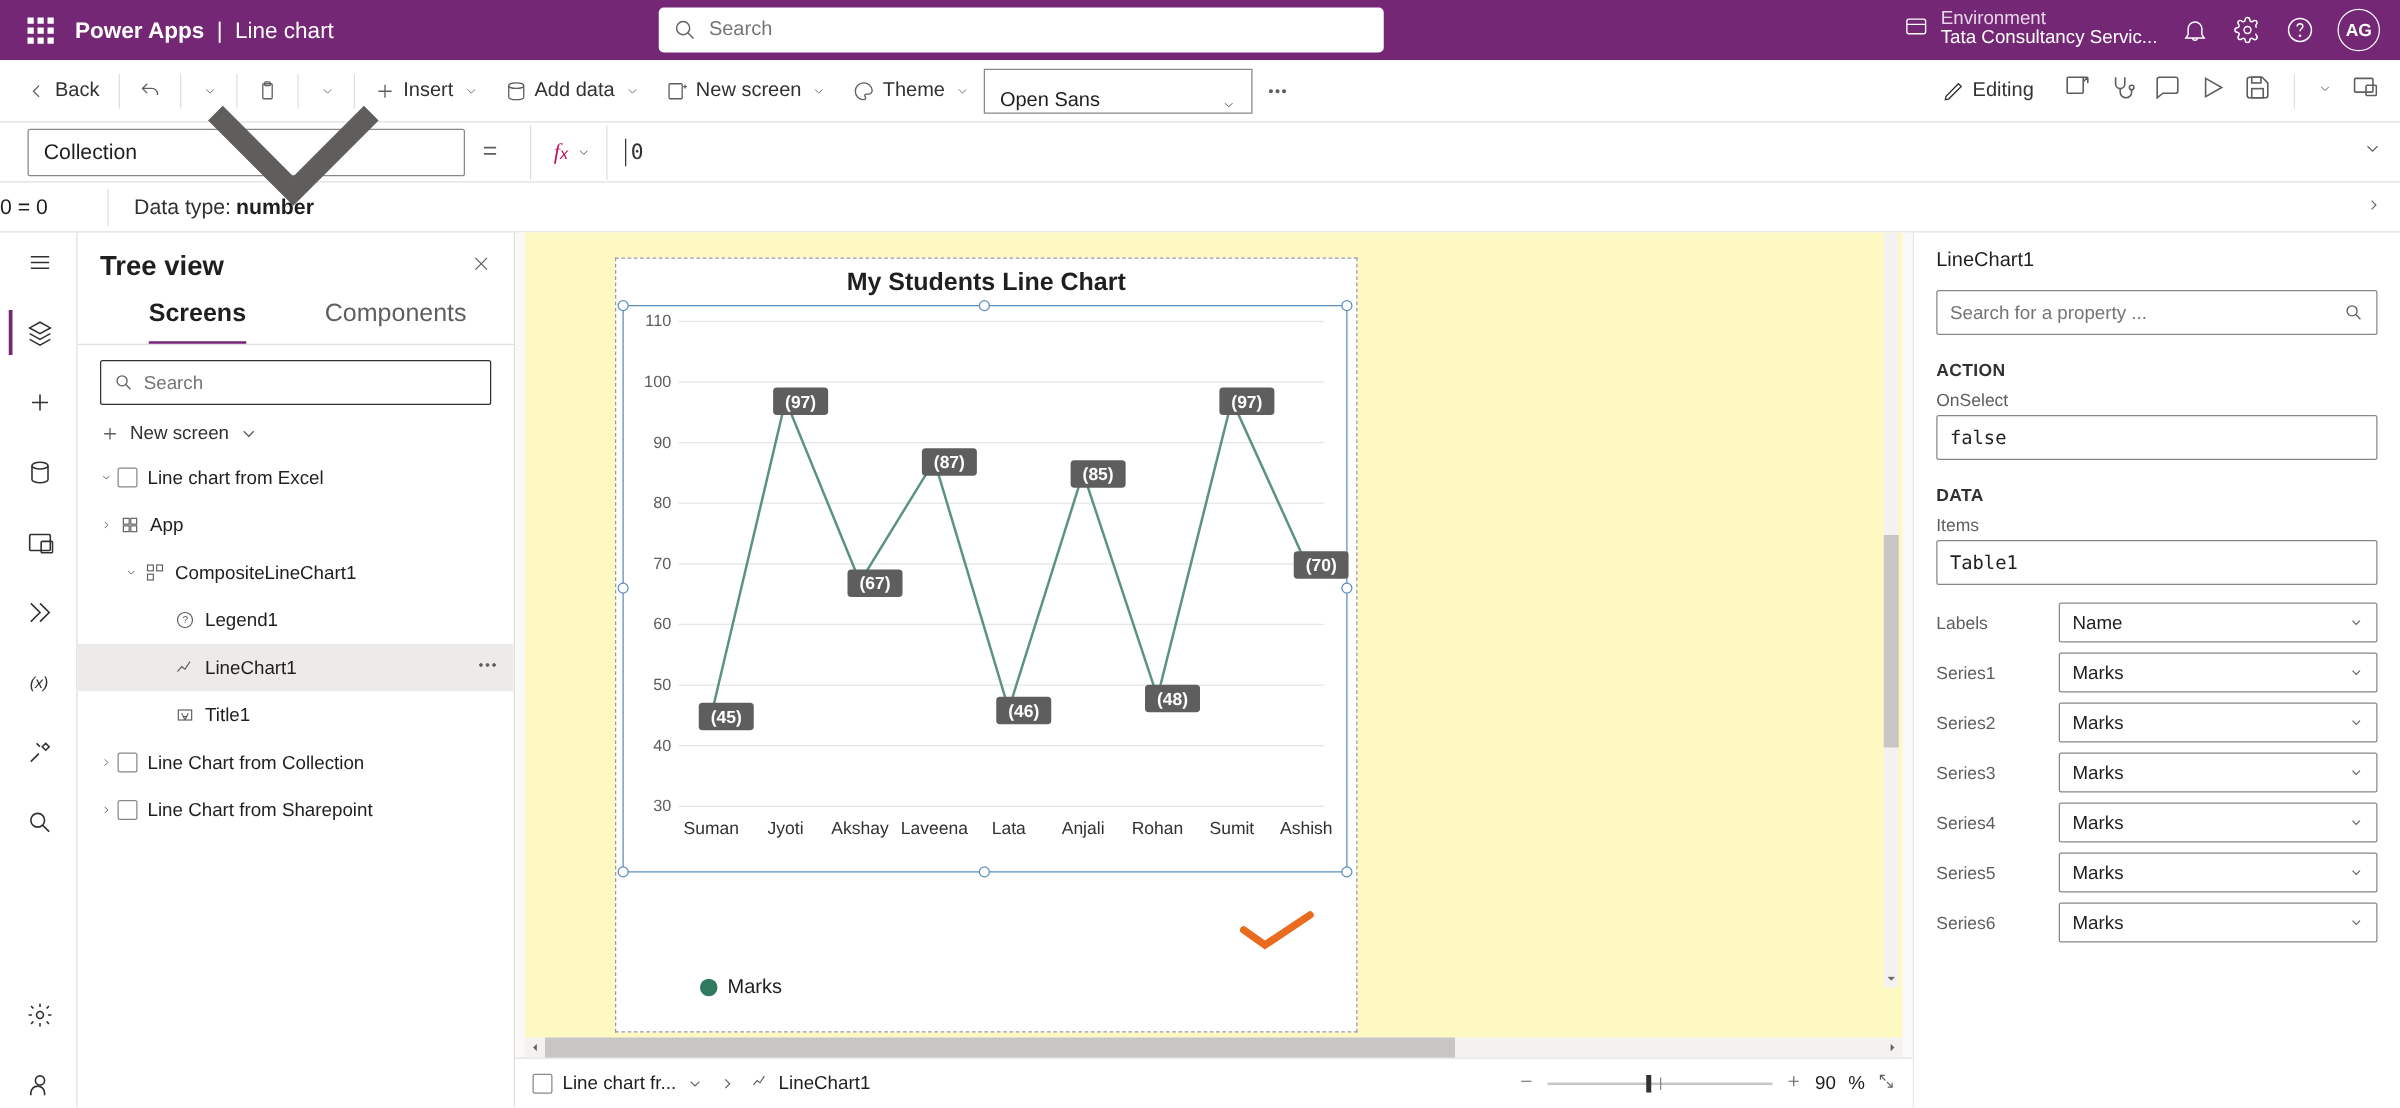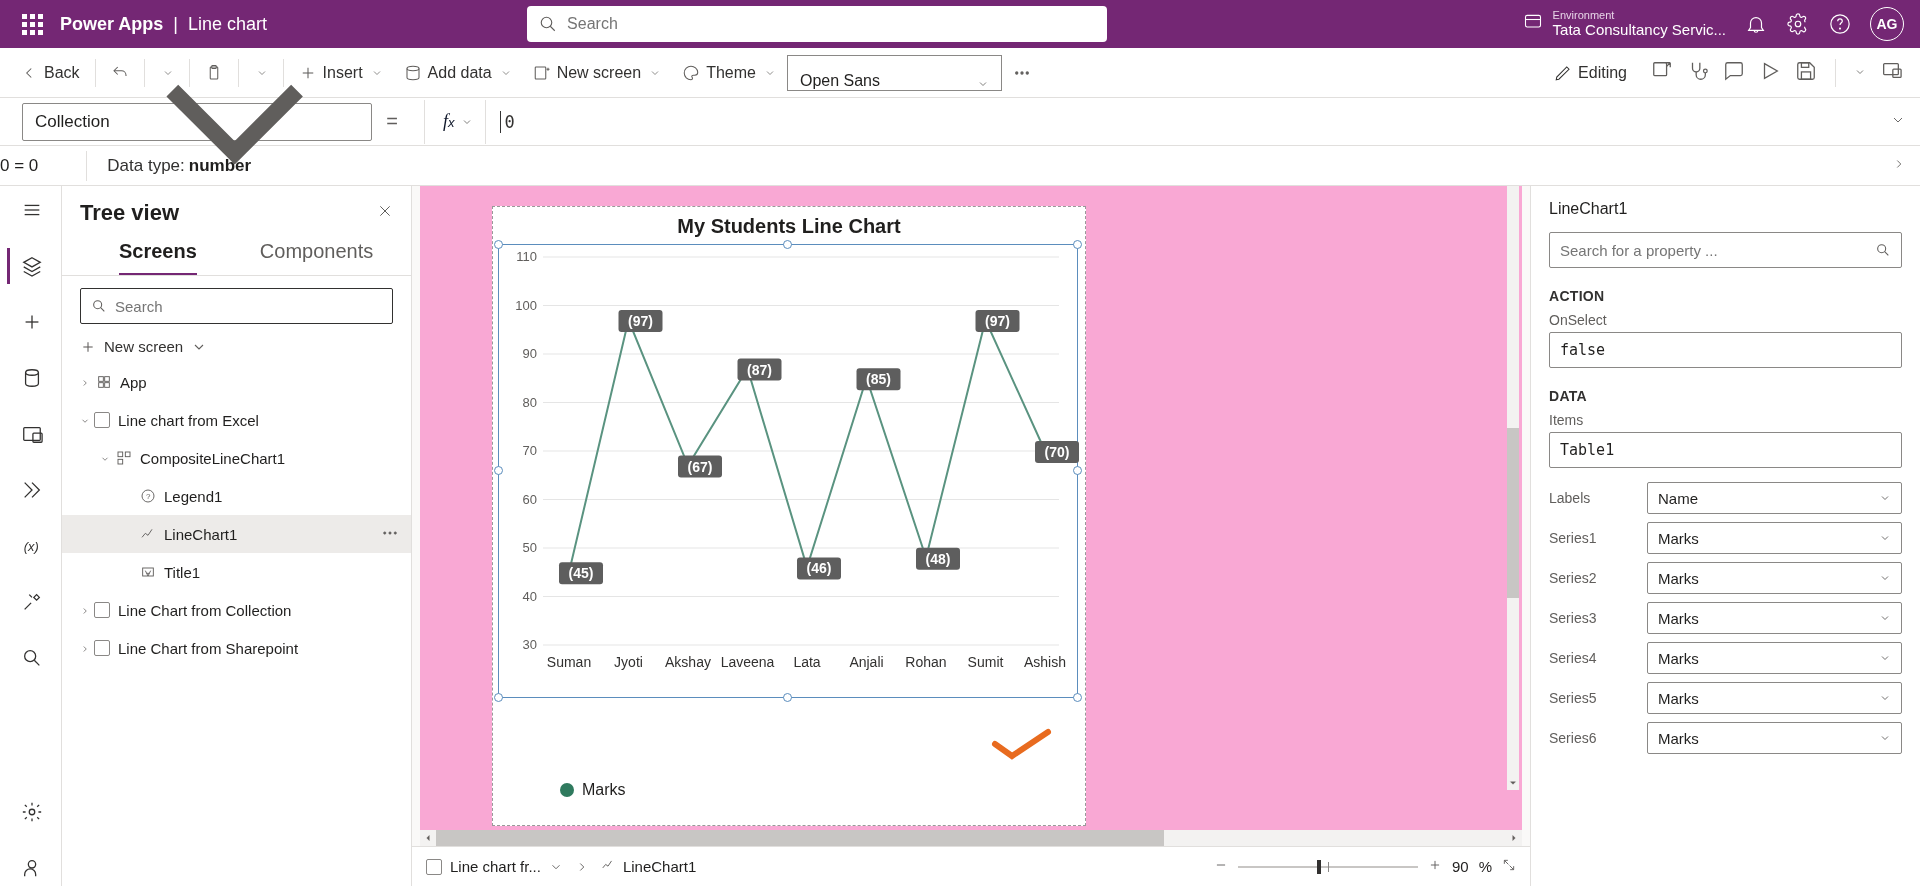--- a/index.html
+++ b/index.html
@@ -11,21 +11,21 @@
 .waffle-icon { display: grid; grid-template-columns: repeat(3,5px); grid-template-rows: repeat(3,5px); gap: 3px; }
 .waffle-icon span { background: #fff; width: 5px; height: 5px; }
 .brand { font-size: 18px; font-weight: 600; padding-left: 4px; }
 .brand .sep { padding: 0 10px; font-weight: 400; }
 .brand .page { font-weight: 400; }
 .topsearch { margin-left: 260px; width: 580px; height: 36px; background: #fff; border-radius: 4px; display: flex; align-items: center; padding: 0 12px; }
 .topsearch svg { width: 18px; height: 18px; fill: none; stroke: #605e5c; stroke-width: 1.5; }
 .topsearch input { border: none; outline: none; flex: 1; margin-left: 10px; font-size: 16px; color: #605e5c; }
 .topright { margin-left: auto; display: flex; align-items: center; gap: 18px; padding-right: 8px; }
 .env { display: flex; align-items: center; gap: 10px; }
-.env .label { font-size: 11px; line-height: 12px; color: #e8d5e8; }
+.env .label { font-size: 15px; line-height: 12px; color: #e8d5e8; }
 .env .value { font-size: 15px; line-height: 18px; }
 .topicon { width: 24px; height: 24px; display: flex; align-items: center; justify-content: center; }
 .topicon svg { width: 22px; height: 22px; fill: none; stroke: #fff; stroke-width: 1.3; }
 .avatar { width: 34px; height: 34px; border-radius: 50%; border: 1px solid #fff; display: flex; align-items: center; justify-content: center; font-size: 14px; font-weight: 600; }
 .env-icon svg { width:20px;height:20px;fill:none;stroke:#fff;stroke-width:1.3;}
 
 
 .toolbar { height: 50px; display: flex; align-items: center; padding: 0 10px; border-bottom: 1px solid #e1dfdd; gap: 1px; }
 .tbtn { display: flex; align-items: center; gap: 6px; padding: 6px 10px; font-size: 16px; color: #323130; cursor: pointer; border-radius: 2px; }
 .tbtn svg { width: 18px; height: 18px; fill: none; stroke: #605e5c; stroke-width: 1.4; }
@@ -36,21 +36,21 @@
 .toolbar-right { margin-left: auto; display: flex; align-items: center; gap: 14px; padding-right: 8px; }
 .toolbar-right .ibtn svg { width: 22px; height: 22px; fill: none; stroke: #605e5c; stroke-width: 1.4; }
 .toolbar-right .editing svg { width: 18px; stroke: #323130; }
 .toolbar-right .sep-chev svg { width: 12px; height: 12px; }
 
 
 .fxrow { height: 48px; display: flex; align-items: center; border-bottom: 1px solid #e1dfdd; }
 .propselect { width: 350px; height: 38px; border: 1px solid #8a8886; border-radius: 2px; margin-left: 22px; display: flex; align-items: center; justify-content: space-between; padding: 0 12px; font-size: 17px; }
 .equals { width: 40px; text-align: center; font-size: 20px; color: #605e5c; }
 .fxcell { display: flex; align-items: center; }
-.fxcell .fx { font-style: italic; font-family: "Times New Roman", serif; font-size: 18px; color: #0f172a; margin-left: 6px; }
+.fxcell .fx { font-style: italic; font-family: "Times New Roman", serif; font-size: 18px; color: #be185d; margin-left: 6px; }
 .fxcell svg { width: 12px; height: 12px; margin-left: 6px; }
 .fxvsep { width: 1px; height: 44px; background: #e1dfdd; margin: 0 12px; }
 .fxvalue { font-size: 17px; color: #323130; padding: 0 4px; font-family: Consolas, monospace; }
 .fxrow .expander { margin-left: auto; padding: 0 14px; }
 .fxrow .expander svg { width: 16px; height: 16px; stroke: #605e5c; fill: none; stroke-width: 1.4; }
 .caret-line { border-left: 1px solid #333; height: 22px; margin-left: 2px; }
 
 
 .dtrow { height: 40px; border-bottom: 1px solid #e1dfdd; display: flex; align-items: center; font-size: 17px; }
 .dtrow .eq { padding-right: 28px; }
@@ -88,21 +88,21 @@
 .node .chev svg { width: 10px; height: 10px; stroke: #605e5c; fill: none; stroke-width: 1.8; }
 .node .chk { width: 16px; height: 16px; border: 1px solid #8a8886; border-radius: 2px; margin-right: 8px; }
 .node .nicon { width: 20px; display: flex; justify-content: center; margin-right: 6px; }
 .node .nicon svg { width: 16px; height: 16px; stroke: #605e5c; fill: none; stroke-width: 1.4; }
 .node .nlabel { flex: 1; }
 .node .dots svg { width: 18px; height: 18px; stroke: #605e5c; fill: #605e5c; }
 .pad1 { padding-left: 14px; } .pad2 { padding-left: 34px; } .pad3 { padding-left: 58px; }
 
 
 .canvas-wrap { flex: 1; display: flex; flex-direction: column; background: #faf9f8; position: relative; }
-.canvas { flex: 1; position: relative; overflow: hidden; background: #f9a8d4; margin: 0 8px; }
+.canvas { flex: 1; position: relative; overflow: hidden; background: #fef9c3; margin: 0 8px; }
 .screenframe { position: absolute; left: 72px; top: 20px; width: 594px; height: 620px; border: 1px dashed #999; background: #fff; }
 .chart-title { text-align: center; font-size: 20px; font-weight: 600; padding-top: 8px; }
 .chartsel { position: absolute; left: 78px; top: 58px; width: 580px; height: 454px; border: 1px solid #5b8dbd; }
 .handle { position: absolute; width: 9px; height: 9px; background: #fff; border: 1px solid #5b8dbd; border-radius: 50%; }
 .h-nw{left:-5px;top:-5px}.h-ne{right:-5px;top:-5px}.h-sw{left:-5px;bottom:-5px}.h-se{right:-5px;bottom:-5px}
 .h-n{left:50%;top:-5px;margin-left:-5px}.h-s{left:50%;bottom:-5px;margin-left:-5px}
 .h-w{left:-5px;top:50%;margin-top:-5px}.h-e{right:-5px;top:50%;margin-top:-5px}
 .chart-svg { position: absolute; left: 0; top: 0; }
 .ylabel { font-size: 13px; fill: #605e5c; text-anchor: end; }
 .grid { stroke: #e5e5e5; stroke-width: 1; }
@@ -472,38 +472,38 @@
           <line x1="5" y1="12" x2="19" y2="12"></line>
         </svg>
       <span>New screen</span>
       <svg viewBox="0 0 24 24">
           <path d="M6 9l6 6 6-6"></path>
         </svg>
     </div>
     <div class="tree">
       <div class="node pad1">
         <div class="chev"><svg viewBox="0 0 24 24">
+              <path d="M6 9l6 6 6-6"></path>
+            </svg></div>
+        <div class="chk"></div>
+        <div class="nlabel">Line chart from Excel</div>
+      </div>
+      <div class="node pad1">
+        <div class="chev"><svg viewBox="0 0 24 24">
               <path d="M9 6l6 6-6 6"></path>
             </svg></div>
         <div class="nicon">
             <svg viewBox="0 0 24 24">
               <rect x="4" y="4" width="7" height="7"></rect>
               <rect x="13" y="4" width="7" height="7"></rect>
               <rect x="4" y="13" width="7" height="7"></rect>
               <rect x="13" y="13" width="7" height="7"></rect>
             </svg>
           </div>
         <div class="nlabel">App</div>
-      </div>
-      <div class="node pad1">
-        <div class="chev"><svg viewBox="0 0 24 24">
-              <path d="M6 9l6 6 6-6"></path>
-            </svg></div>
-        <div class="chk"></div>
-        <div class="nlabel">Line chart from Excel</div>
       </div>
       <div class="node pad2">
         <div class="chev"><svg viewBox="0 0 24 24">
               <path d="M6 9l6 6 6-6"></path>
             </svg></div>
         <div class="nicon">
             <svg viewBox="0 0 24 24">
               <rect x="3" y="3" width="7" height="7"></rect>
               <rect x="14" y="3" width="7" height="7"></rect>
               <rect x="3" y="14" width="7" height="7"></rect>

